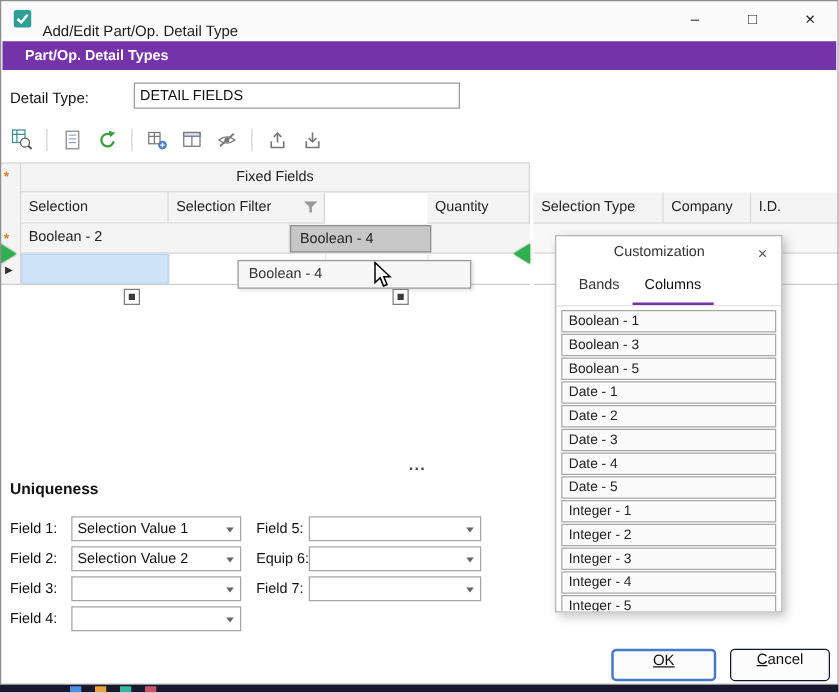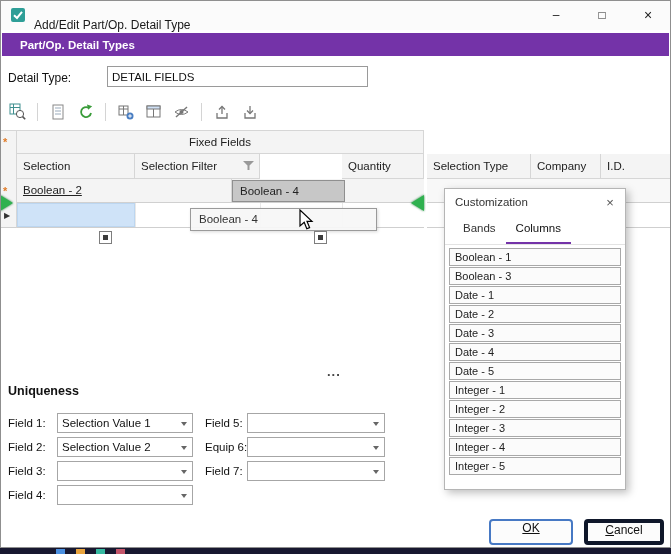--- a/index.html
+++ b/index.html
@@ -37,41 +37,41 @@
   .data-row { background:#ffffff; border-bottom:1px solid #cfcfcf; }
   .col-sep { position:absolute; width:1px; background:#e8e8e8; }
   .sel-cell { background:#cfe3f8; border:1px solid #bcd6f0; }
   .drop-arrow-right { width:0; height:0; border-top:8px solid transparent; border-bottom:8px solid transparent; border-left:13px solid #2fb14f; filter:drop-shadow(0 0 1px #1c7a33); }
   .drop-arrow-left { width:0; height:0; border-top:8px solid transparent; border-bottom:8px solid transparent; border-right:13px solid #2fb14f; filter:drop-shadow(0 0 1px #1c7a33); }
   .drag-ghost { background:rgba(246,246,246,0.93); border:1px solid #9a9a9a; font-size:11.5px; color:#333; line-height:21px; padding-left:8px; box-shadow:1px 1px 3px rgba(0,0,0,0.15); }
   .handle-box { width:13px; height:13px; background:#fff; border:1px solid #7d7d7d; display:flex; align-items:center; justify-content:center; }
   .handle-box > div { width:5px; height:5px; background:#3c3c3c; }
 
   
-  .cust-panel { background:#ffffff; border:1px solid #b5b5b5; box-shadow:3px 3px 8px rgba(0,0,0,0.25); overflow:hidden; z-index:5; }
+  .cust-panel { background:#ffffff; border:1px solid #b5b5b5; box-shadow:3px 3px 8px rgba(0,0,0,0.25); overflow:hidden; z-index:5;padding-left:36px; }
   .cust-title { height:26px; display:flex; align-items:center; padding-left:10px; font-size:11.5px; color:#333; }
   .cust-close { position:absolute; right:6px; top:4px; width:18px; height:18px; display:flex; align-items:center; justify-content:center; font-size:13px; color:#555; }
   .cust-tabs { position:absolute; left:0; top:26px; width:100%; height:30px; border-bottom:1px solid #e3e3e3; display:flex; padding-left:8px; }
   .tab { padding:0 10px; line-height:27px; font-size:11.5px; color:#333; border-bottom:2px solid transparent; }
   .tab.active { border-bottom:2px solid #7433a8; color:#111; }
   .cust-list { position:absolute; left:0; top:59px; width:100%; }
   .list-item { height:18px; line-height:16px; border:1px solid #a8a8a8; background:#fbfbfb; margin:0 4px 1px 4px; font-size:11px; color:#222; padding-left:5px; }
 
   
   .uniq-title { font-size:12.5px; font-weight:bold; color:#111; }
   .flabel { font-size:11.5px; color:#111; }
   .combo { height:20px; border:1px solid #a6a6a6; background:#fff; }
   .combo-val { display:block; line-height:18px; font-size:11.5px; padding:0 16px 0 4px; white-space:nowrap; overflow:hidden; color:#111; }
   .combo-arrow { position:absolute; right:5px; top:8px; width:0; height:0; border-left:3.5px solid transparent; border-right:3.5px solid transparent; border-top:4px solid #666; }
 
   
   .btn { display:flex; justify-content:center; font-size:12px; color:#111; background:#fcfcfc; border-radius:4px; }
   .btn-ok { border:2px solid #4779c4; }
   .btn-ok span { text-decoration:underline; }
-  .btn-cancel { border:4px solid #0f172a; }
+  .btn-cancel { border:1px solid #0f172a; }
   .btn-cancel span::first-letter { text-decoration:underline; }
 
   .frame { border:1px solid #8f8f8f; pointer-events:none; }
   .ellipsis { font-size:13px; font-weight:bold; color:#444; letter-spacing:1px; }
 </style>
 </head>
 <body>
 
 <div class="screen">
 
@@ -188,21 +188,21 @@
           </svg>
       </span>
     </div>
     <div class="hcell" style="left:342px;width:82px;">Quantity</div>
     <div class="hcell" style="left:427px;width:104px;">Selection Type</div>
     <div class="hcell" style="left:531px;width:70px;">Company</div>
     <div class="hcell" style="left:601px;width:70px;border-right:none;">I.D.</div>
 
     <div class="abs subheader-row" style="left:17px;top:49px;width:407px;height:24px;"></div>
     <div class="abs subheader-row" style="left:427px;top:49px;width:244px;height:24px;background:#f8f8f8;"></div>
-    <div class="abs subheader-row" style="left:17px;top:49px;width:215px;height:24px;border-right:1px solid #d6d6d6;padding-left:6px;text-decoration:underline;">Boolean - 2</div>
+    <div class="abs subheader-row" style="left:17px;top:49px;width:215px;height:24px;border-right:1px solid #d6d6d6;padding-left:6px;">Boolean - 2</div>
     <div class="abs pressed-header" style="left:232px;top:50px;width:113px;height:22px;">Boolean - 4</div>
 
     <div class="abs data-row" style="left:17px;top:73px;width:407px;height:25px;"></div>
     <div class="abs data-row" style="left:427px;top:73px;width:244px;height:25px;"></div>
     <div class="col-sep" style="left:135px;top:73px;height:24px;"></div>
     <div class="col-sep" style="left:260px;top:73px;height:24px;"></div>
     <div class="col-sep" style="left:342px;top:73px;height:24px;"></div>
     <div class="col-sep" style="left:531px;top:73px;height:24px;"></div>
     <div class="col-sep" style="left:601px;top:73px;height:24px;"></div>
     <div class="abs sel-cell" style="left:17px;top:73px;width:118px;height:24px;"></div>
@@ -231,20 +231,21 @@
       <span>Customization</span>
     </div>
     <div class="cust-close">×</div>
     <div class="cust-tabs">
       <div class="tab">Bands</div>
       <div class="tab active">Columns</div>
     </div>
     <div class="cust-list">
       <div class="list-item">Boolean - 1</div>
       <div class="list-item">Boolean - 3</div>
+      <div class="list-item">Boolean - 5</div>
       <div class="list-item">Date - 1</div>
       <div class="list-item">Date - 2</div>
       <div class="list-item">Date - 3</div>
       <div class="list-item">Date - 4</div>
       <div class="list-item">Date - 5</div>
       <div class="list-item">Integer - 1</div>
       <div class="list-item">Integer - 2</div>
       <div class="list-item">Integer - 3</div>
       <div class="list-item">Integer - 4</div>
       <div class="list-item">Integer - 5</div>

